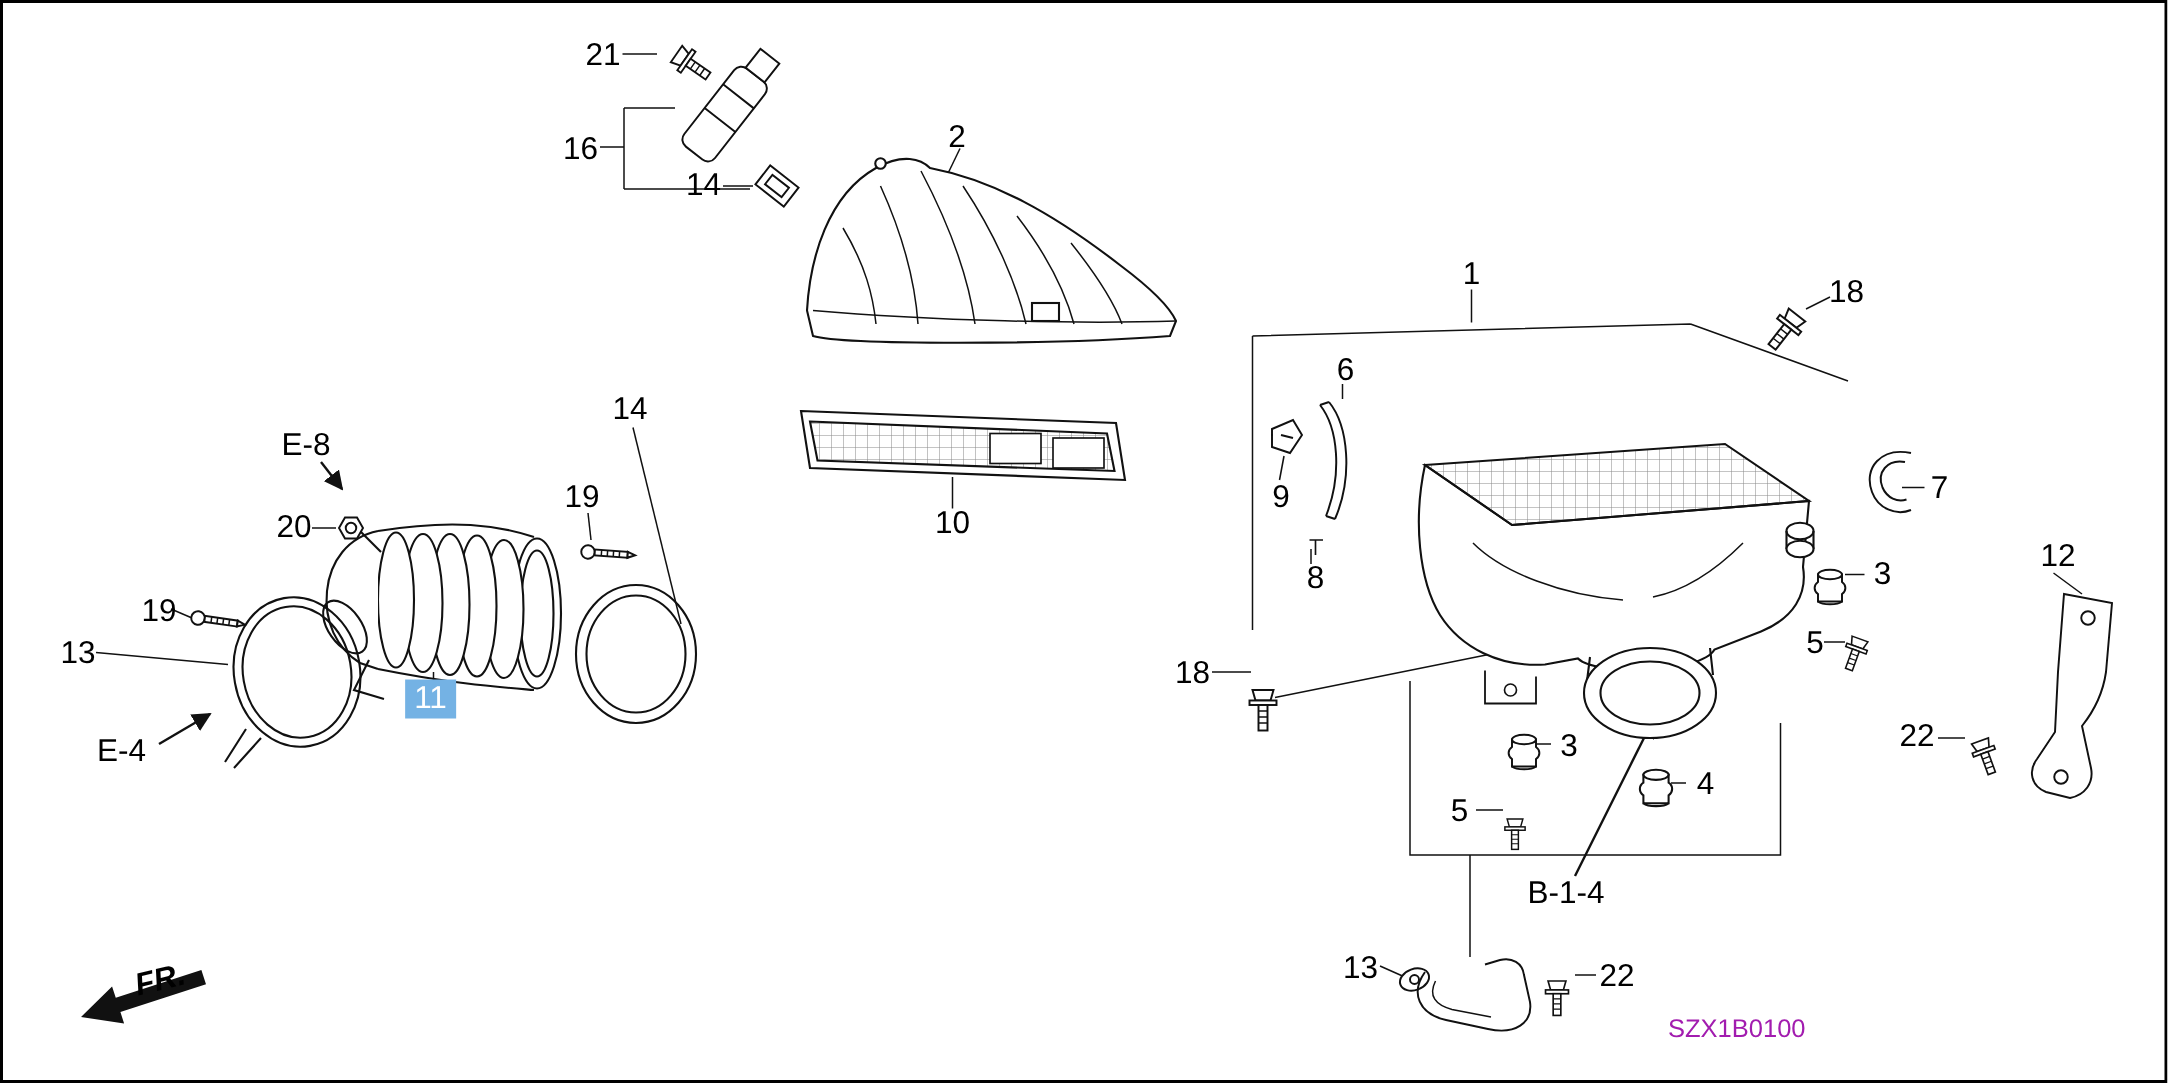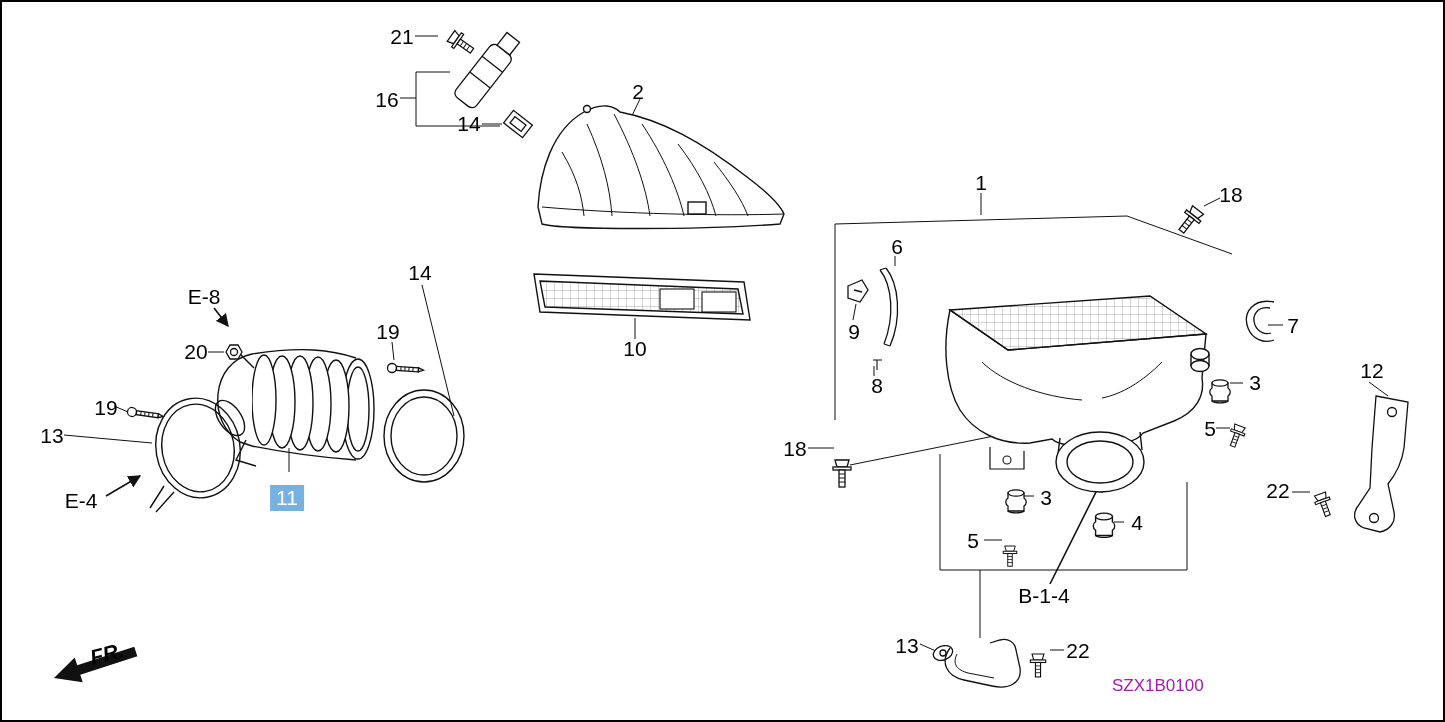--- a/index.html
+++ b/index.html
@@ -243,21 +243,21 @@
   <div class="callout" style="left:1253px;top:381px">3</div>
   <div class="callout" style="left:1044px;top:496px">3</div>
   <div class="callout" style="left:1135px;top:521px">4</div>
   <div class="callout" style="left:1208px;top:427px">5</div>
   <div class="callout" style="left:971px;top:539px">5</div>
   <div class="callout" style="left:895px;top:245px">6</div>
   <div class="callout" style="left:1291px;top:324px">7</div>
   <div class="callout" style="left:875px;top:384px">8</div>
   <div class="callout" style="left:852px;top:330px">9</div>
   <div class="callout" style="left:633px;top:347px">10</div>
-  <div class="callout hl" style="left:285px;top:496px">11</div>
+  <div class="callout hl" style="left:285px;top:464px">11</div>
   <div class="callout" style="left:1370px;top:369px">12</div>
   <div class="callout" style="left:905px;top:644px">13</div>
   <div class="callout" style="left:418px;top:271px">14</div>
   <div class="callout" style="left:50px;top:434px">13</div>
   <div class="callout" style="left:385px;top:98px">16</div>
   <div class="callout" style="left:467px;top:122px">14</div>
   <div class="callout" style="left:1229px;top:193px">18</div>
   <div class="callout" style="left:793px;top:447px">18</div>
   <div class="callout" style="left:104px;top:406px">19</div>
   <div class="callout" style="left:386px;top:330px">19</div>

